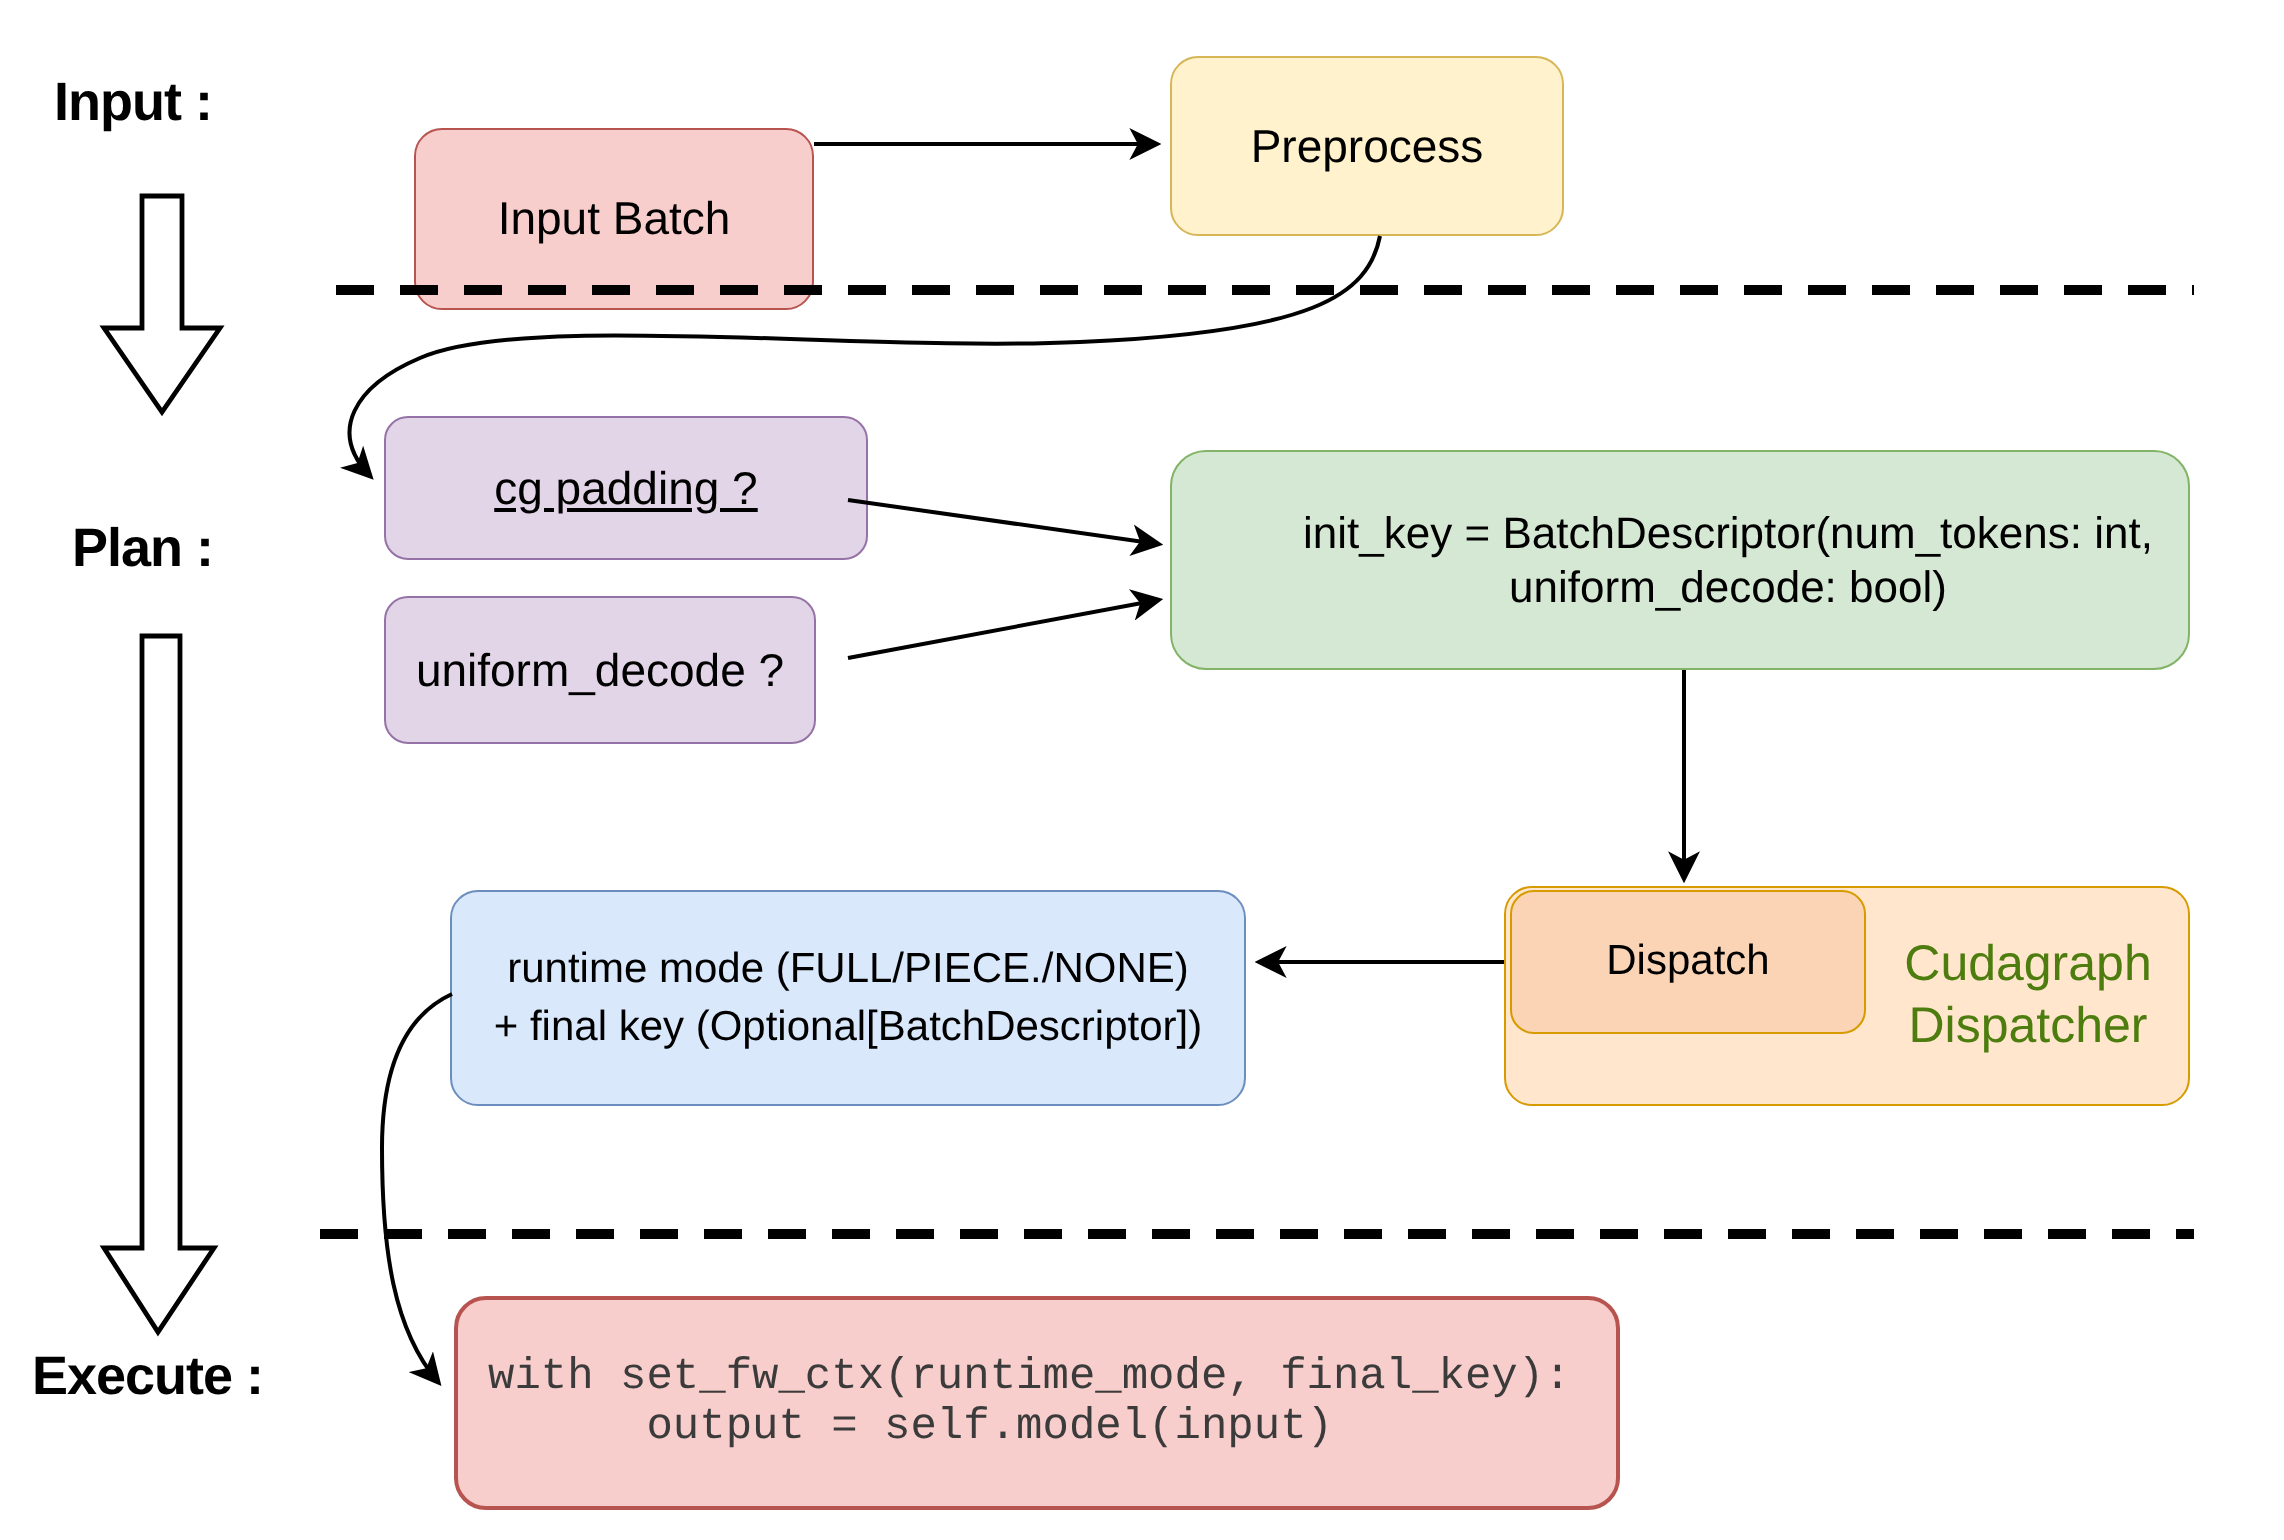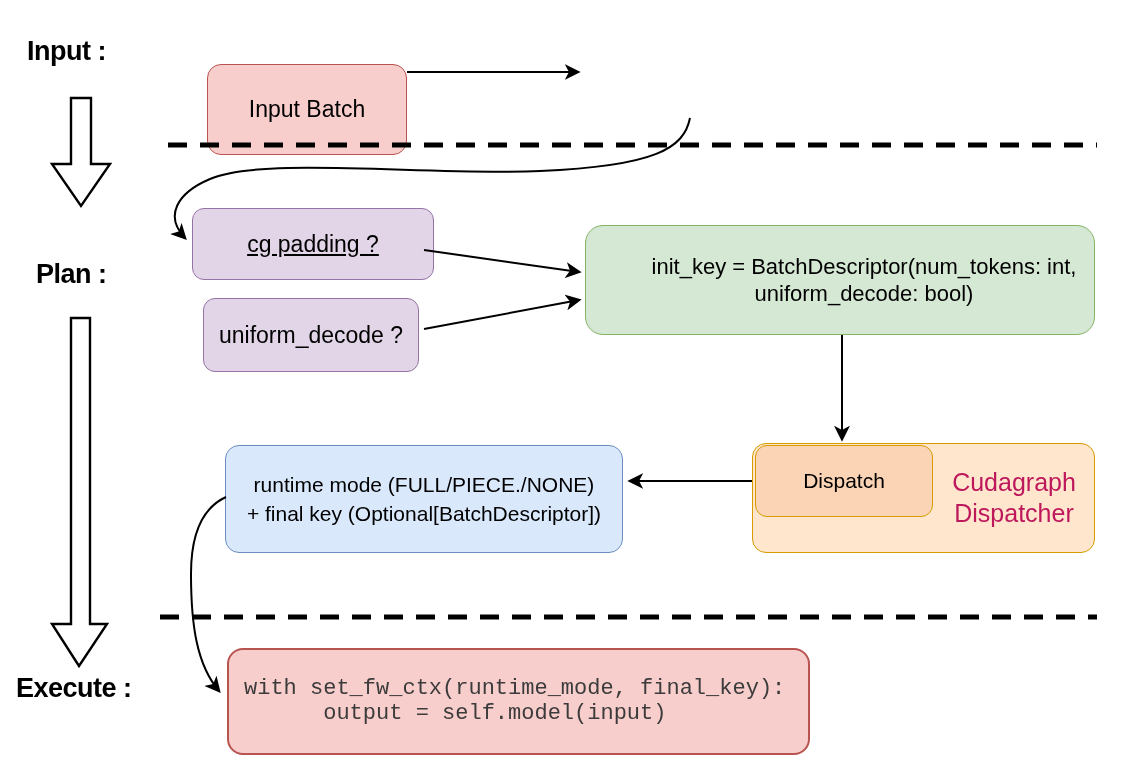--- a/index.html
+++ b/index.html
@@ -31,27 +31,27 @@
   .node-yellow { background: var(--yellow-fill); border-color: var(--yellow-stroke); }
   .node-purple { background: var(--purple-fill); border-color: var(--purple-stroke); }
   .node-green  { background: var(--green-fill);  border-color: var(--green-stroke); }
   .node-blue   { background: var(--blue-fill);   border-color: var(--blue-stroke); }
   .node-orange { background: var(--orange-fill); border-color: var(--orange-stroke); }
   .node-orange-inner { background: var(--orange-inner-fill); border-color: var(--orange-stroke); }
 
   #node-input-batch    { left: 207px; top: 27px;  width: 200px; height: 91px; margin-top: 37px; }
   #node-preprocess     { left: 585px; top: 28px;  width: 197px; height: 90px; }
   #node-cg-padding     { left: 192px; top: 208px; width: 242px; height: 72px; border-radius: 12px; text-decoration: underline; }
-  #node-uniform-decode { left: 203px; top: 298px; width: 216px; height: 74px; border-radius: 12px; }
+  #node-uniform-decode { left: 192px; top: 298px; width: 216px; height: 74px; border-radius: 12px; }
   #node-init-key       { left: 585px; top: 225px; width: 510px; height: 110px; border-radius: 18px; font-size: 22px; line-height: 1.23; padding-left: 48px; }
   #node-dispatcher     { left: 752px; top: 443px; width: 343px; height: 110px; }
   #node-dispatch       { left: 755px; top: 445px; width: 178px; height: 72px; border-radius: 12px; font-size: 21px; z-index: 2; }
   #dispatcher-label    { position: absolute; left: 933px; top: 443px; width: 162px; height: 110px;
                          display: flex; flex-direction: column; align-items: center; justify-content: center;
-                         font-size: 25px; line-height: 1.25; color: #be185d; z-index: 2; text-align: center; }
+                         font-size: 25px; line-height: 1.25; color: #4d7c0f; z-index: 2; text-align: center; }
   #node-runtime-mode   { left: 225px; top: 445px; width: 398px; height: 108px; font-size: 21px; line-height: 1.4; }
   #node-execute-code   { left: 227px; top: 648px; width: 583px; height: 107px;
                          border-width: 2.2px; border-radius: 16px;
                          align-items: flex-start; padding-left: 15px;
                          font-family: "Liberation Mono", monospace;
                          font-size: 22px; line-height: 1.13; color: #3b3b3b;
                          white-space: pre; text-align: left; }
   .stage-label {
     position: absolute;
     font-weight: bold;
@@ -82,20 +82,23 @@
 <div class="canvas">
 
   <div class="stage-label" id="stage-input">Input :</div>
   <div class="stage-label" id="stage-plan">Plan :</div>
   <div class="stage-label" id="stage-execute">Execute :</div>
 
   <div class="node node-red" id="node-input-batch">
     <span>Input Batch</span>
   </div>
 
+  <div class="node node-yellow" id="node-preprocess">
+    <span>Preprocess</span>
+  </div>
 
   <div class="node node-purple" id="node-cg-padding">
     <span>cg padding ?</span>
   </div>
 
   <div class="node node-purple" id="node-uniform-decode">
     <span>uniform_decode ?</span>
   </div>
 
   <div class="node node-green" id="node-init-key">

